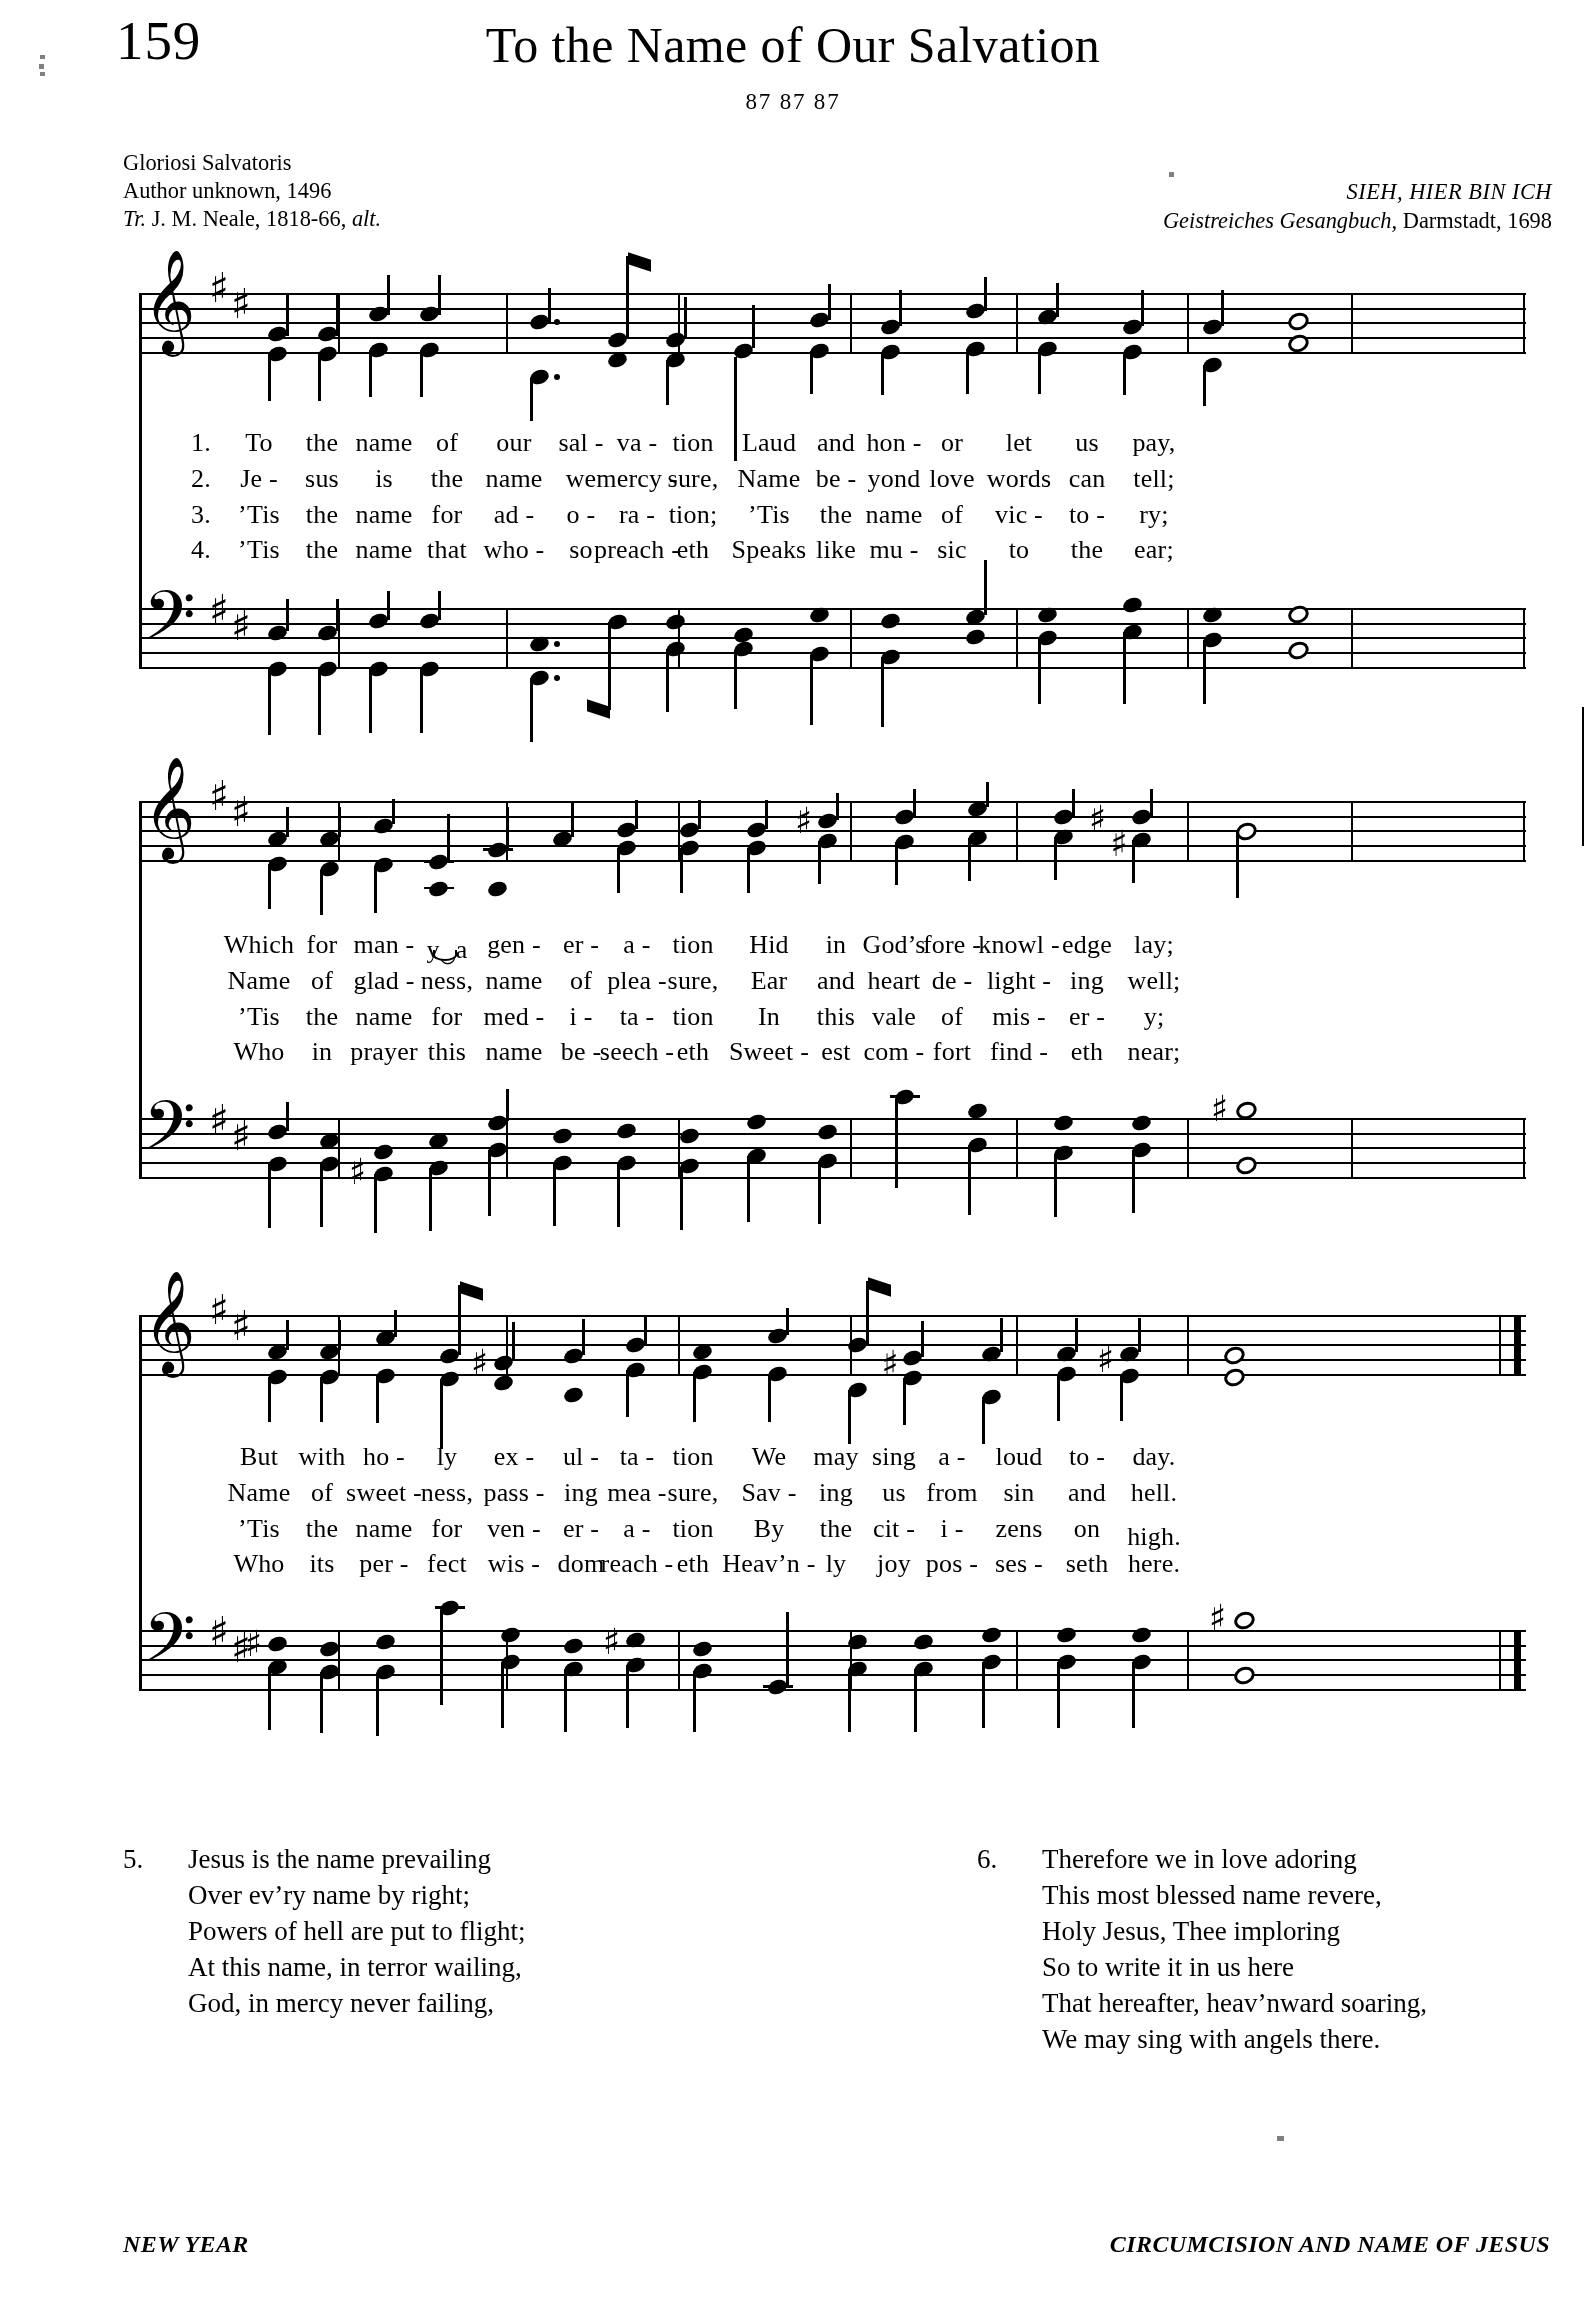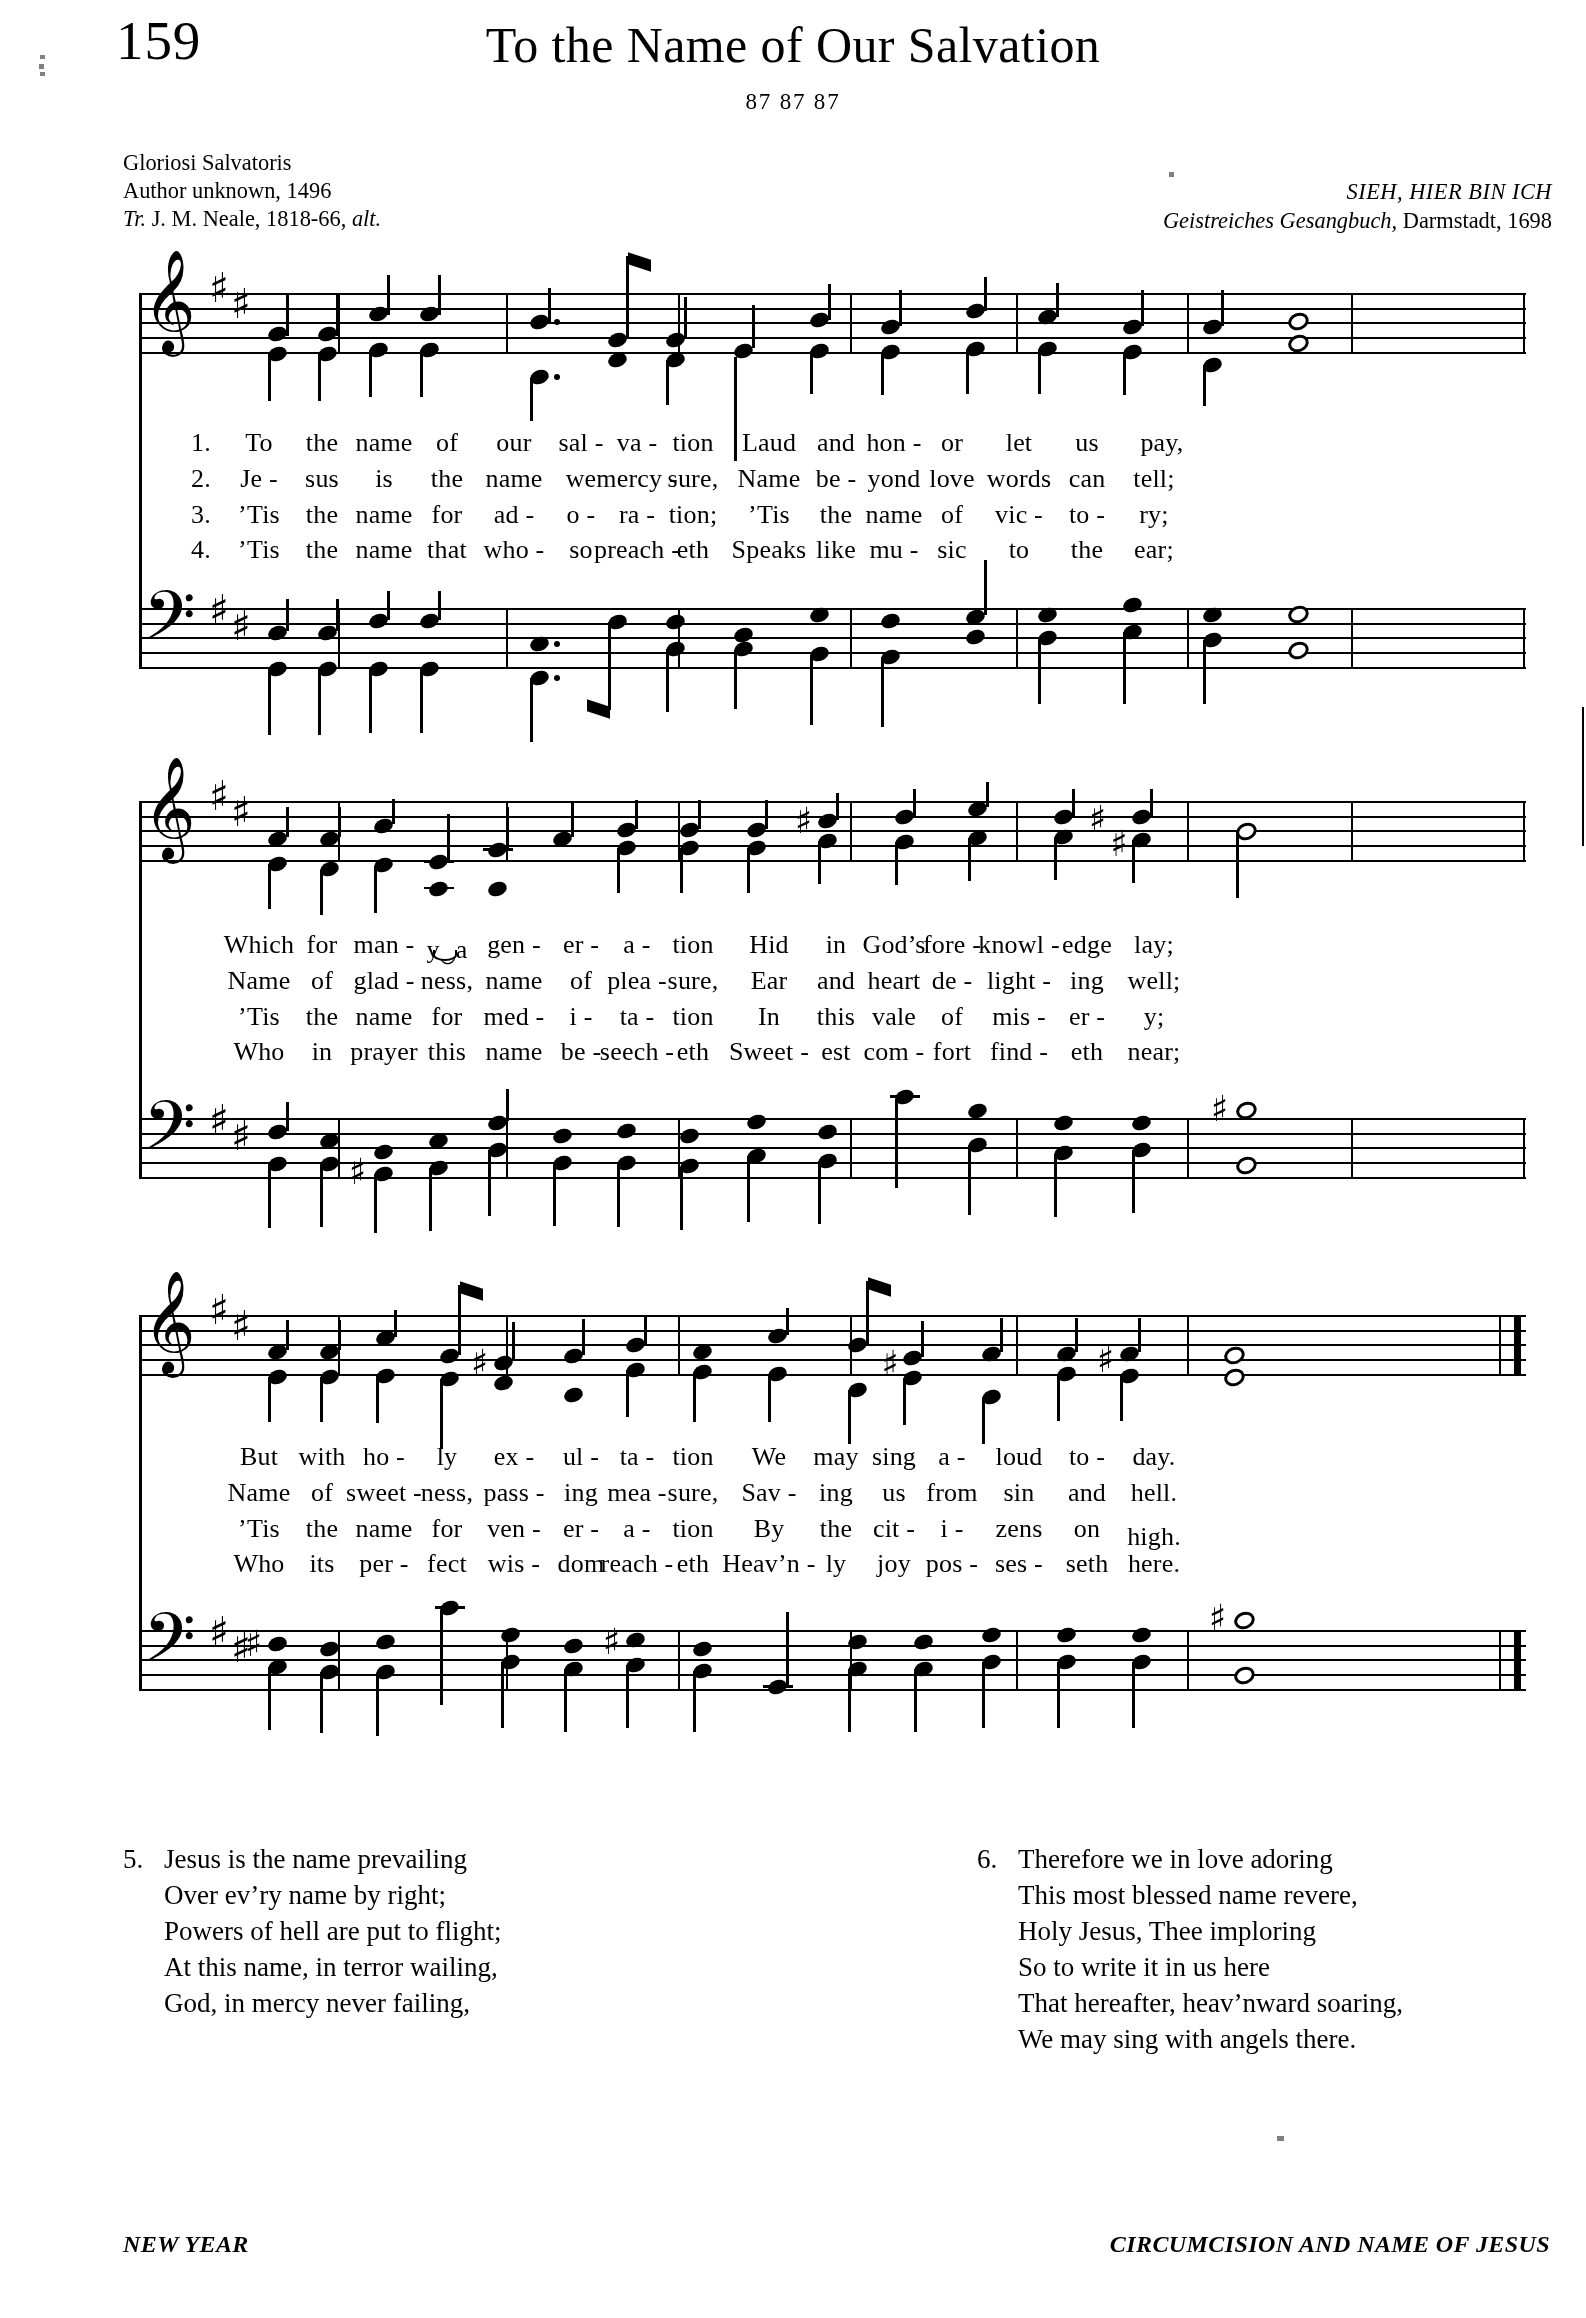--- a/index.html
+++ b/index.html
@@ -174,21 +174,21 @@
     position: absolute;
     font-size: 27px;
     line-height: 36px;
   }
   .verse .vnum {
     position: absolute;
     left: 0; top: 0;
     width: 39px;
   }
   .verse .vbody {
-    margin-left: 41px;
+    margin-left: 65px;
   }
   .verse .vbody div { white-space: nowrap; }
 
   
   .footer {
     position: absolute;
     bottom: 61px;
     font-style: italic;
     font-weight: 700;
     font-size: 24px;
@@ -445,21 +445,21 @@
         <span class="syl" style="position: absolute; left: 322px; transform: translateX(-50%);">our</span>
         <span class="syl" style="position: absolute; left: 389px; transform: translateX(-50%);">sal -</span>
         <span class="syl" style="position: absolute; left: 445px; transform: translateX(-50%);">va -</span>
         <span class="syl" style="position: absolute; left: 501px; transform: translateX(-50%);">tion</span>
         <span class="syl" style="position: absolute; left: 577px; transform: translateX(-50%);">Laud</span>
         <span class="syl" style="position: absolute; left: 644px; transform: translateX(-50%);">and</span>
         <span class="syl" style="position: absolute; left: 702px; transform: translateX(-50%);">hon -</span>
         <span class="syl" style="position: absolute; left: 760px; transform: translateX(-50%);">or</span>
         <span class="syl" style="position: absolute; left: 827px; transform: translateX(-50%);">let</span>
         <span class="syl" style="position: absolute; left: 895px; transform: translateX(-50%);">us</span>
-        <span class="syl" style="position: absolute; left: 962px; transform: translateX(-50%); margin-left: 8px;">pay,</span>
+        <span class="syl" style="position: absolute; left: 962px; transform: translateX(-50%);">pay,</span>
       </div>
     <div class="lyricline" style="top:36px;" id="s1v2">
         <span class="syl" style="position: absolute; left: 9px; transform: translateX(-50%);">2.</span>
         <span class="syl" style="position: absolute; left: 67px; transform: translateX(-50%);">Je -</span>
         <span class="syl" style="position: absolute; left: 130px; transform: translateX(-50%);">sus</span>
         <span class="syl" style="position: absolute; left: 192px; transform: translateX(-50%);">is</span>
         <span class="syl" style="position: absolute; left: 255px; transform: translateX(-50%);">the</span>
         <span class="syl" style="position: absolute; left: 322px; transform: translateX(-50%);">name</span>
         <span class="syl" style="position: absolute; left: 389px; transform: translateX(-50%);">we</span>
         <span class="syl" style="position: absolute; left: 445px; transform: translateX(-50%);">mercy -</span>

